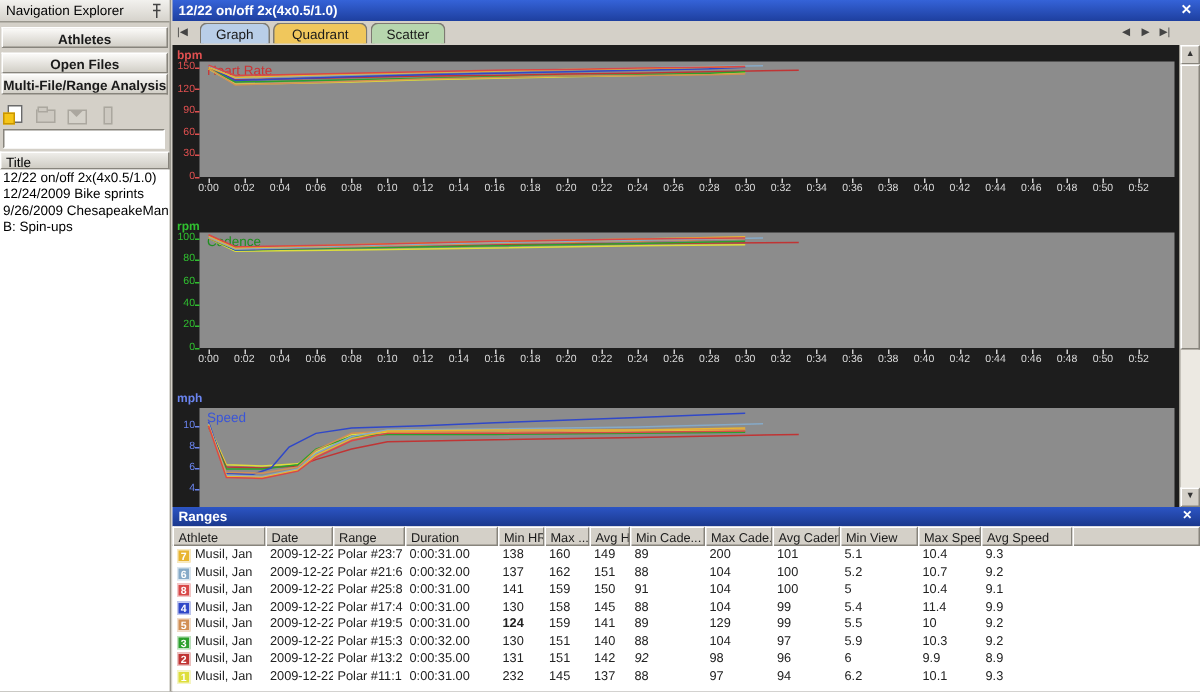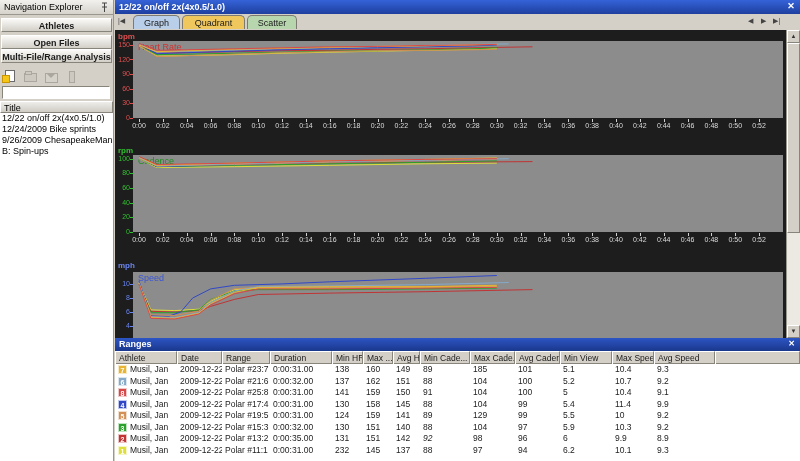--- a/index.html
+++ b/index.html
@@ -289,21 +289,21 @@
       <div class="rbody">
           <div class="rrow">
             <div class="rcell" style="width: 62px;"><span class="badge" style="background: rgb(232, 181, 50);">7</span><span>Musil, Jan</span></div>
             <div class="rcell" style="width: 45px;">2009-12-22</div>
             <div class="rcell" style="width: 48px;">Polar #23:7</div>
             <div class="rcell" style="width: 62px;">0:00:31.00</div>
             <div class="rcell" style="width: 31px;">138</div>
             <div class="rcell" style="width: 30px;">160</div>
             <div class="rcell" style="width: 27px;">149</div>
             <div class="rcell" style="width: 50px;">89</div>
-            <div class="rcell" style="width: 45px;">185</div>
+            <div class="rcell" style="width: 45px;">200</div>
             <div class="rcell" style="width: 45px;">101</div>
             <div class="rcell" style="width: 52px;">5.1</div>
             <div class="rcell" style="width: 42px;">10.4</div>
             <div class="rcell" style="width: 55px;">9.3</div>
           </div>
           <div class="rrow">
             <div class="rcell" style="width: 62px;"><span class="badge" style="background: rgb(134, 170, 200);">6</span><span>Musil, Jan</span></div>
             <div class="rcell" style="width: 45px;">2009-12-22</div>
             <div class="rcell" style="width: 48px;">Polar #21:6</div>
             <div class="rcell" style="width: 62px;">0:00:32.00</div>
@@ -345,21 +345,21 @@
             <div class="rcell" style="width: 45px;">99</div>
             <div class="rcell" style="width: 52px;">5.4</div>
             <div class="rcell" style="width: 42px;">11.4</div>
             <div class="rcell" style="width: 55px;">9.9</div>
           </div>
           <div class="rrow">
             <div class="rcell" style="width: 62px;"><span class="badge" style="background: rgb(210, 144, 85);">5</span><span>Musil, Jan</span></div>
             <div class="rcell" style="width: 45px;">2009-12-22</div>
             <div class="rcell" style="width: 48px;">Polar #19:5</div>
             <div class="rcell" style="width: 62px;">0:00:31.00</div>
-            <div class="rcell" style="width: 31px;">124</div>
+            <div class="rcell" style="width: 31px; font-weight: bold;">124</div>
             <div class="rcell" style="width: 30px;">159</div>
             <div class="rcell" style="width: 27px;">141</div>
             <div class="rcell" style="width: 50px;">89</div>
             <div class="rcell" style="width: 45px;">129</div>
             <div class="rcell" style="width: 45px;">99</div>
             <div class="rcell" style="width: 52px;">5.5</div>
             <div class="rcell" style="width: 42px;">10</div>
             <div class="rcell" style="width: 55px;">9.2</div>
           </div>
           <div class="rrow">

